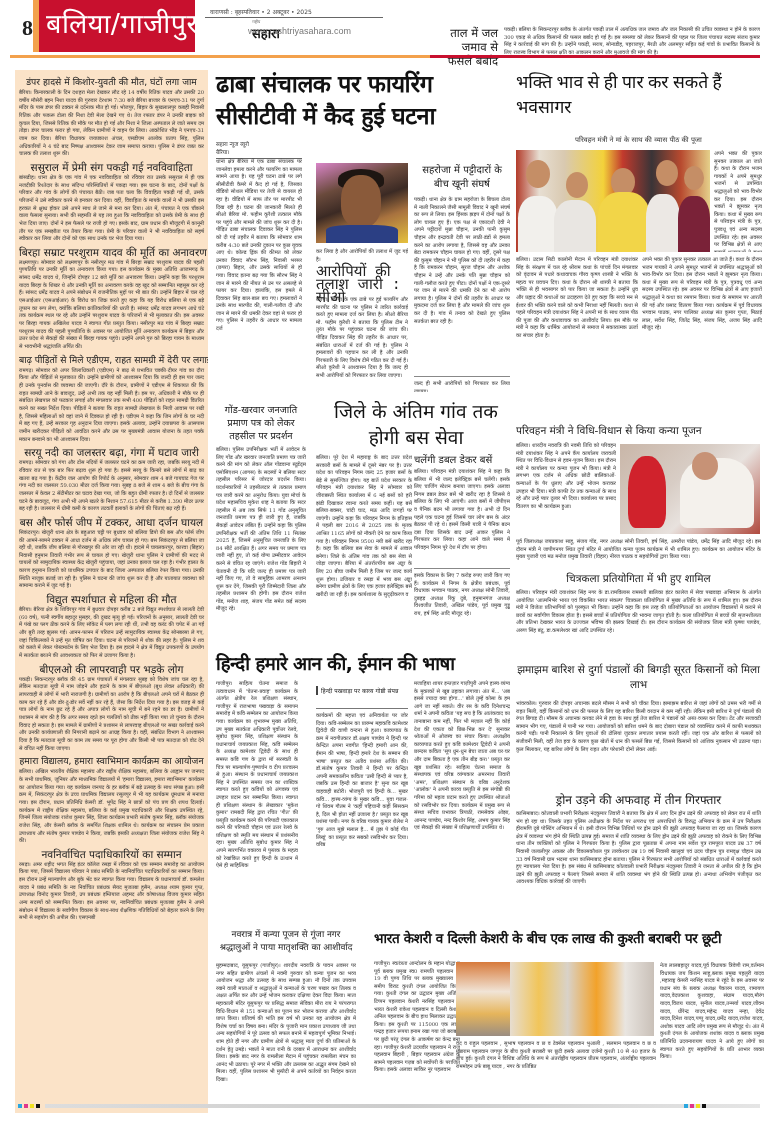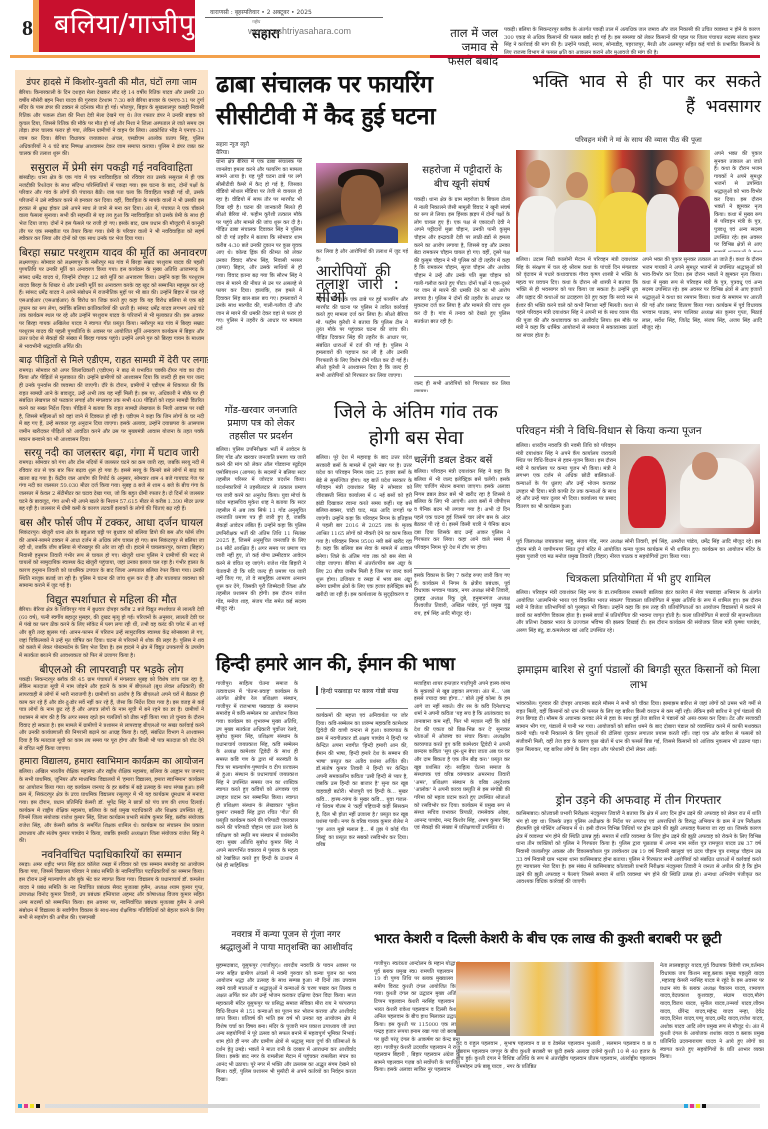--- a/index.html
+++ b/index.html
@@ -4,21 +4,21 @@
 <style>
   * { box-sizing: border-box; margin: 0; padding: 0; }
   html, body { width: 768px; height: 1129px; background: #fff; overflow: hidden; }
   body { font-family: "DejaVu Serif", serif; color: #222; position: relative; }
   .abs { position: absolute; }
   .body-text { font-size: 5.2px; line-height: 7.6px; color: #3a3a3a; text-align: justify; font-family: "DejaVu Serif", serif; }
 
   
   #page-num { left: 22px; top: 15px; font-size: 22px; font-weight: bold; color: #222; font-family: "Liberation Serif", serif; }
   #mast-band { left: 33px; top: 0px; width: 162px; height: 52px; background: #c8102e; border-left: 6px solid #f3a14c; }
-  #mast-title { left: 46px; top: 4px; font-size: 27px; color: #fff; font-family: "DejaVu Sans", sans-serif; letter-spacing: 0.5px; margin-left: 8px; }
+  #mast-title { left: 46px; top: 4px; font-size: 27px; color: #fff; font-family: "DejaVu Sans", sans-serif; letter-spacing: 0.5px; }
   #dateline { left: 210px; top: 8px; font-size: 6px; color: #444; font-family: "DejaVu Sans", sans-serif; }
   #brand-rule { left: 205px; top: 17px; width: 178px; height: 1px; background: #666; }
   #brand-logo { left: 208px; top: 20px; font-size: 13px; font-weight: bold; color: #111; font-family: "DejaVu Sans", sans-serif; margin-left: 44px; }
   #brand-logo .small { font-size: 4px; display:block; line-height:4px; color:#666; font-weight:normal; }
   #site-url { left: 248px; top: 26px; font-size: 9px; color: #777; font-family: "Liberation Sans", sans-serif; }
   #top-rule { left: 10px; top: 55px; width: 750px; height: 3px; background: linear-gradient(to right, #f3a14c 0 56%, #c8102e 56% 100%); }
 
   
   #teaser-head { left: 444px; top: 26px; width: 54px; font-size: 11.5px; line-height: 14px; text-align: right; font-family: "DejaVu Sans", sans-serif; color: #222; }
   #teaser-body { left: 504px; top: 26px; width: 256px; height: 30px; overflow: hidden; }
@@ -60,21 +60,21 @@
 
   
   #hindi-head { left: 216px; top: 652px; width: 296px; font-family: "DejaVu Sans", sans-serif; font-weight: bold; font-size: 18.5px; line-height: 24px; color:#111; letter-spacing: -0.5px; }
   #hindi-col1 { left: 216px; top: 680px; width: 82px; height: 240px; overflow:hidden; }
   #hindi-sub { left: 316px; top: 686px; width: 92px; font-family: "DejaVu Sans", sans-serif; font-size: 6px; line-height: 9px; border-left: 2px solid #444; padding-left: 3px; color:#222; }
   #hindi-sub-rule { left: 316px; top: 708px; width: 92px; height: 1px; background:#777; }
   #hindi-col2 { left: 316px; top: 712px; width: 92px; height: 208px; overflow:hidden; }
   #hindi-col3 { left: 414px; top: 680px; width: 96px; height: 240px; overflow:hidden; }
 
   
-  #bhakti-head { left: 516px; top: 70px; width: 245px; font-family: Liberation Mono, monospace; font-size: 17.5px; line-height: 25px; text-align:right; color:#111; }
+  #bhakti-head { left: 516px; top: 70px; width: 245px; font-family: Liberation Serif, serif; font-size: 17.5px; line-height: 25px; text-align:left; color:#111; }
   #bhakti-sub { left: 516px; top: 135px; width: 245px; font-size: 7px; text-align:center; color:#333; font-family:"DejaVu Sans",sans-serif; }
   #bhakti-photo { left: 516px; top: 150px; width: 194px; height: 102px; background: linear-gradient(90deg,#b33b2a 0%, #e7ded2 12%, #d9c9b0 25%, #f3d23a 45%, #c23a2d 55%, #3a3437 70%, #b84a2f 85%, #e5d08a 100%); overflow:hidden; }
   #bhakti-photo .p { position:absolute; border-radius: 50%; background:#c58e66; }
   #bhakti-photo .robe { position:absolute; bottom:0; border-radius: 40% 40% 0 0; }
   #bhakti-body1 { left: 516px; top: 256px; width: 122px; height: 162px; overflow:hidden; }
   #bhakti-body2 { left: 642px; top: 256px; width: 120px; height: 162px; overflow:hidden; }
   #bhakti-body2-top { left: 714px; top: 150px; width: 48px; height: 102px; overflow: hidden; }
 
   #kanya-head { left: 516px; top: 423px; width: 245px; font-family: "DejaVu Sans", sans-serif; font-size: 10.5px; text-align:left; color:#222; }
   #kanya-body { left: 516px; top: 442px; width: 100px; height: 100px; overflow:hidden; }

